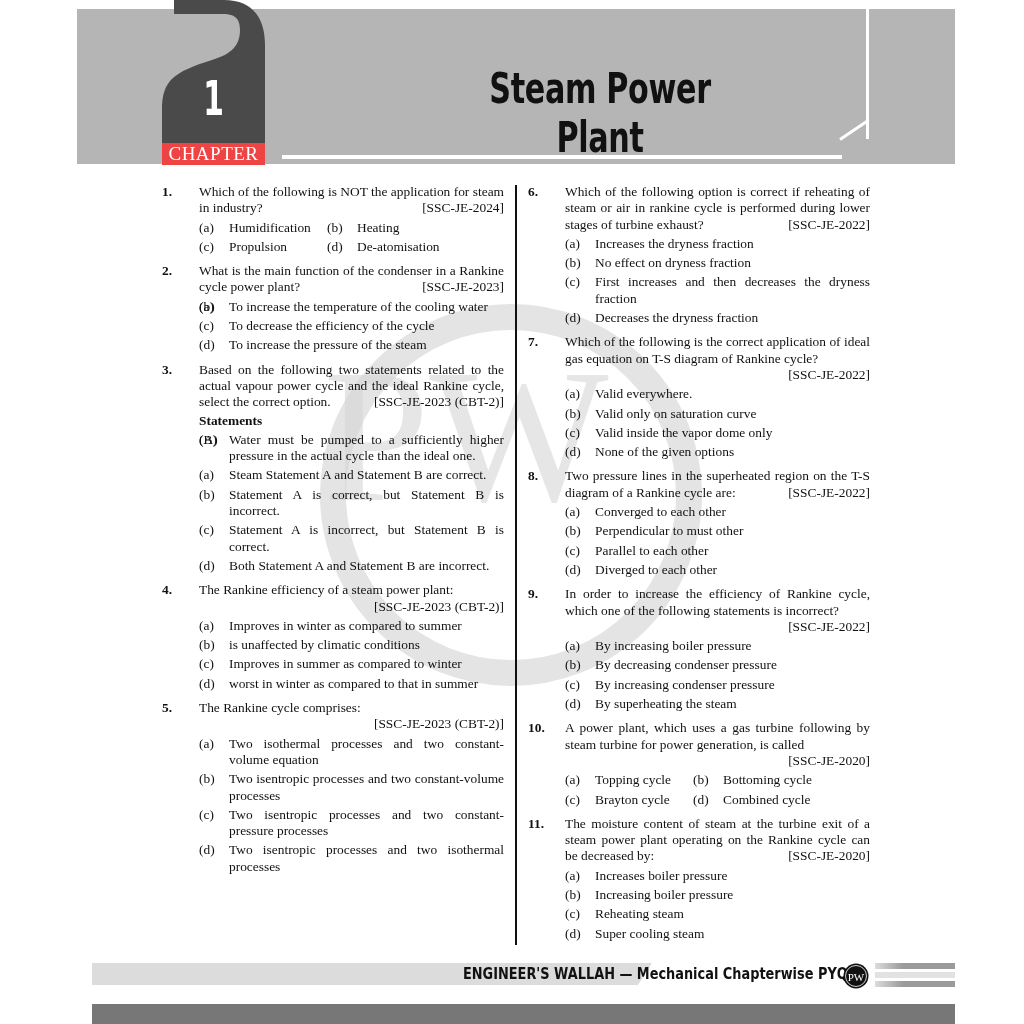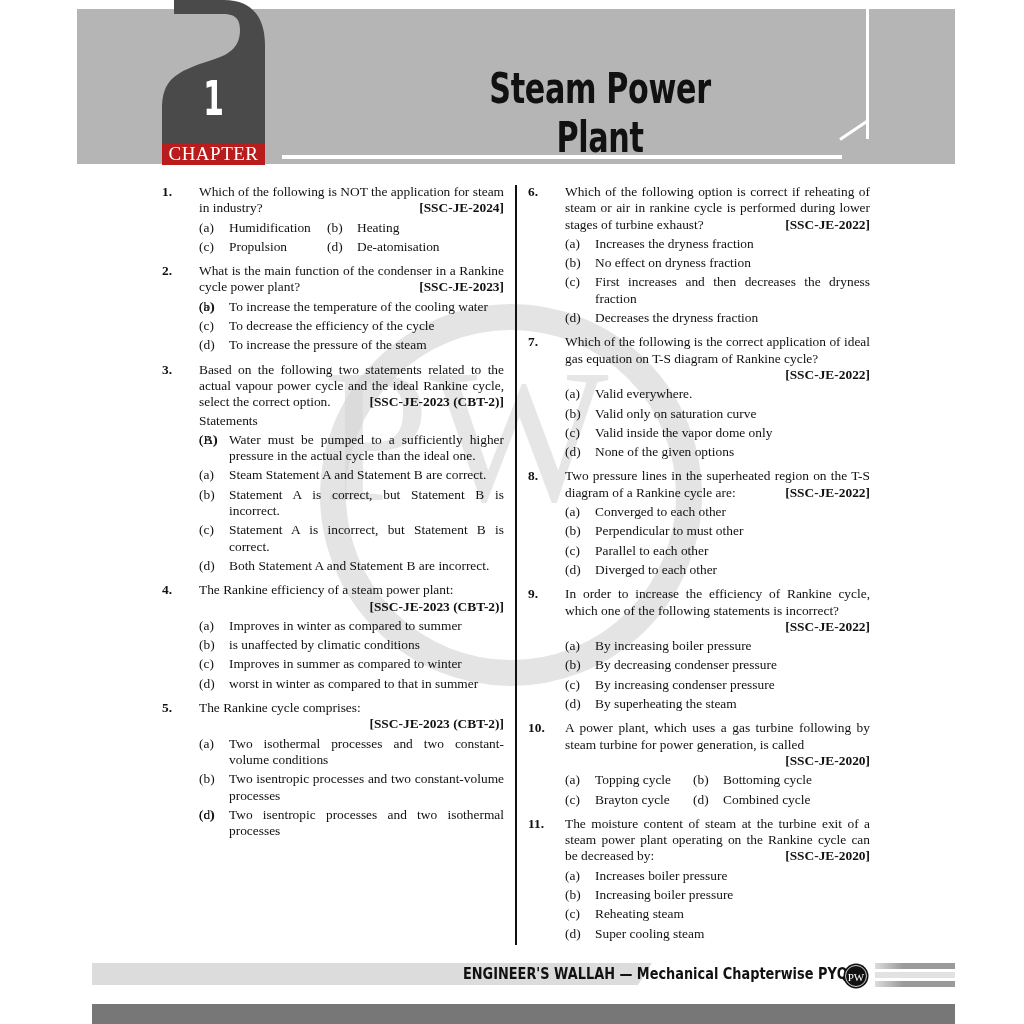--- a/index.html
+++ b/index.html
@@ -11,49 +11,49 @@
   .frame-right { position:absolute; left:866px; top:9px; width:3px; height:130px; background:#fff; }
   .frame-diag  { position:absolute; left:840px; top:138px; width:34px; height:3px; background:#fff;
                  transform:rotate(-34deg); transform-origin:left center; }
   .frame-bottom{ position:absolute; left:282px; top:155px; width:560px; height:4px; background:#fff; }
 
   .chapter-tab { position:absolute; left:162px; top:0; width:103px; height:164px; }
   .chapter-tab svg { position:absolute; left:0; top:0; }
   .chapter-number { position:absolute; left:162px; top:70px; width:103px; text-align:center;
                     font-family:"DejaVu Sans", sans-serif; font-size:48px; font-weight:bold;
                     color:#fff; transform:scaleX(0.62); letter-spacing:0; }
-  .chapter-label { position:absolute; left:162px; top:143px; width:103px; height:22px; background:#b91c1c;
+  .chapter-label { position:absolute; left:162px; top:143px; width:103px; height:22px; background:#ef4444;
                    color:#fff; font-size:19px; text-align:center; line-height:22px; letter-spacing:0.5px; }
 
   .page-title { position:absolute; left:380px; top:64px; width:440px; text-align:center;
                 font-family:"DejaVu Sans", sans-serif; font-weight:bold; font-size:42px; color:#111;
                 transform:scaleX(0.72); transform-origin:center; letter-spacing:-0.5px; }
 
   
   .watermark { position:absolute; left:316px; top:300px; width:390px; height:390px; pointer-events:none; }
 
   
   .col-divider { position:absolute; left:515px; top:185px; width:1.5px; height:760px; background:#111; }
   .column { position:absolute; top:184px; font-size:13.4px; line-height:16.3px; }
   .col-left  { left:162px; width:342px; }
   .col-right { left:528px; width:342px; }
 
   .q { position:relative; padding-left:37px; margin-bottom:8px; }
   .q-num { position:absolute; left:0; top:0; font-weight:bold; }
   .q-text { text-align:justify; }
-  .q-tag { font-weight:bold; float:right; margin-left:8px; }
+  .q-tag { font-weight:normal; float:right; margin-left:8px; }
   .q-tag.block { float:none; display:block; text-align:right; }
   .q-text::after { content:""; display:block; clear:both; }
 
   .opts { margin-top:3px; }
   .opt { position:relative; padding-left:30px; text-align:justify; margin-bottom:3px; }
   .opt-key { position:absolute; left:0; top:0; }
   .opts-grid { display:grid; grid-template-columns:128px 1fr; row-gap:3px; margin-top:3px; }
   .opts-grid .opt { margin-bottom:0; }
-  .sub-heading { margin-top:2px; margin-bottom:2px; }
+  .sub-heading { margin-top:2px; margin-bottom:2px;font-weight:bold; }
 
   
   .footer-light { position:absolute; left:92px; top:963px; width:560px; height:22px; background:#dcdcdc;
                   clip-path:polygon(0 0, 100% 0, 97.5% 100%, 0 100%); }
   .footer-text { position:absolute; left:463px; top:965px; font-family:"DejaVu Sans", sans-serif;
                  font-weight:bold; font-size:15px; color:#111; transform:scaleX(0.86); transform-origin:left center;
                  white-space:nowrap; }
   .footer-logo { position:absolute; left:843px; top:963px; width:26px; height:26px; }
   .footer-stripes { position:absolute; left:875px; top:963px; width:80px; height:24px; }
   .footer-stripes div { height:6px; margin-bottom:3px; background:linear-gradient(90deg,#dcdcdc 0%,#9a9a9a 35%,#9a9a9a 100%); }
@@ -133,23 +133,23 @@
       <div class="opt"><span class="opt-key">(b)</span><span>is unaffected by climatic conditions</span></div>
       <div class="opt"><span class="opt-key">(c)</span><span>Improves in summer as compared to winter</span></div>
       <div class="opt"><span class="opt-key">(d)</span><span>worst in winter as compared to that in summer</span></div>
     </div>
   </div>
 
   <div class="q">
     <span class="q-num">5.</span>
     <div class="q-text"><span>The Rankine cycle comprises:</span><span class="q-tag block">[SSC-JE-2023 (CBT-2)]</span></div>
     <div class="opts">
-      <div class="opt"><span class="opt-key">(a)</span><span>Two isothermal processes and two constant-volume conditions</span></div>
+      <div class="opt"><span class="opt-key">(a)</span><span>Two isothermal processes and two constant-volume equation</span></div>
       <div class="opt"><span class="opt-key">(b)</span><span>Two isentropic processes and two constant-volume processes</span></div>
-      <div class="opt"><span class="opt-key">(c)</span></div>
+      <div class="opt"><span class="opt-key">(c)</span><span>Two isentropic processes and two constant-pressure processes</span></div>
       <div class="opt"><span class="opt-key">(d)</span><span>Two isentropic processes and two isothermal processes</span></div>
     </div>
   </div>
 </div>
 
 <div class="column col-right">
 
   <div class="q">
     <span class="q-num">6.</span>
     <div class="q-text"><span>Which of the following option is correct if reheating of steam or air in rankine cycle is performed during lower stages of turbine exhaust?</span> <span class="q-tag">[SSC-JE-2022]</span></div>

